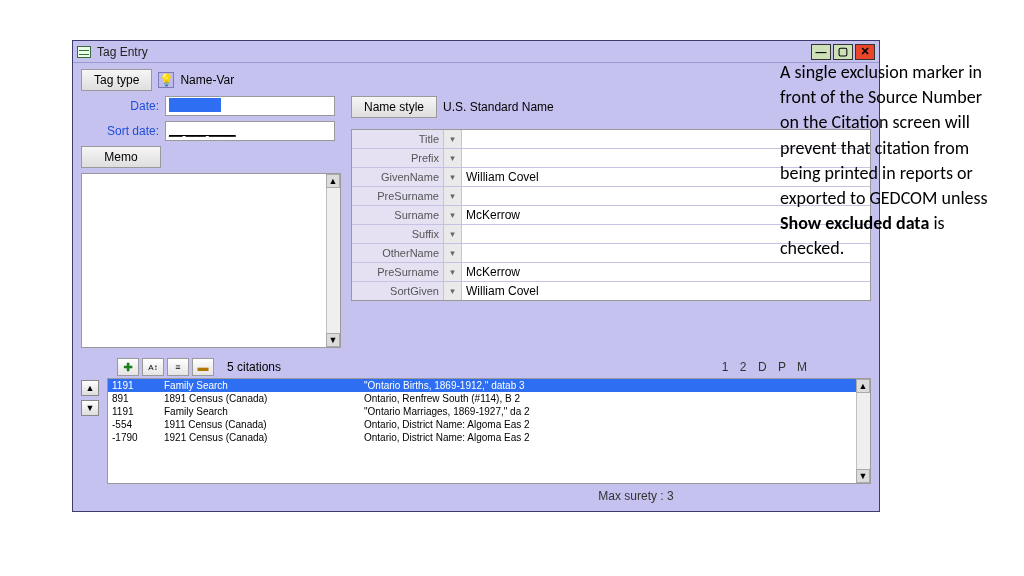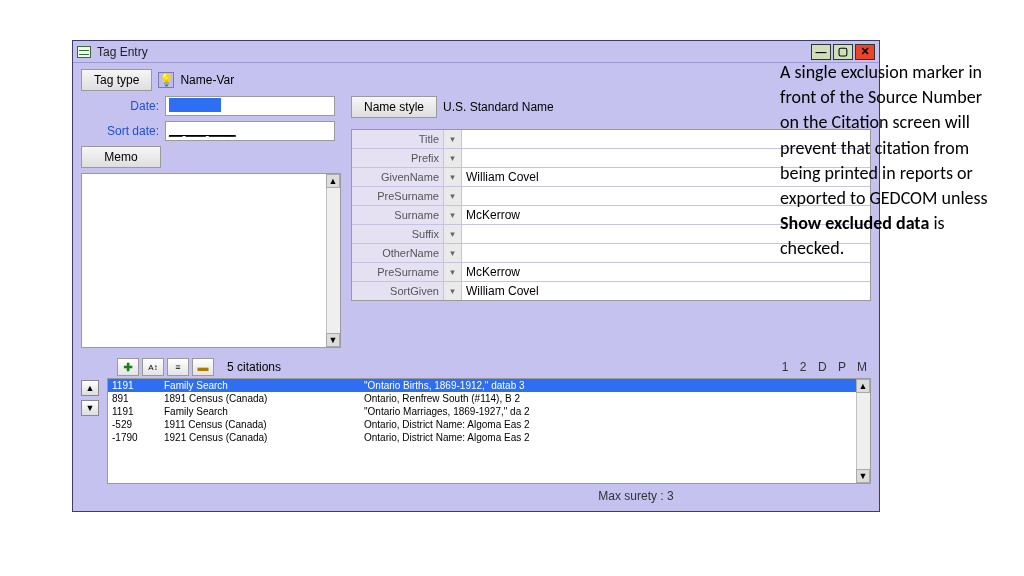--- a/index.html
+++ b/index.html
@@ -32,21 +32,21 @@
   .ng-row { display:flex; border-bottom:1px solid #c6c2e4; }
   .ng-row:last-child{ border-bottom:none; }
   .ng-label { width:92px; text-align:right; padding:3px 4px; color:#555; background:#e5e1f3; border-right:1px solid #c6c2e4; font-size:11px; }
   .ng-dd { width:18px; background:#eaeaea; border-right:1px solid #c6c2e4; display:flex; align-items:center; justify-content:center; font-size:9px; color:#666; cursor:pointer; }
   .ng-val { flex:1; padding:2px 4px; background:#fff; }
   .ng-val input { width:100%; border:none; font-size:12px; outline:none; }
   .cit-bar { display:flex; align-items:center; gap:3px; margin:10px 0 2px 36px; }
   .tool { width:22px; height:18px; border:1px solid #9a9a9a; background:linear-gradient(#fff,#e4e4e4); display:flex; align-items:center; justify-content:center; font-size:11px; cursor:pointer; }
   .plus { color:#1a7f1a; font-weight:bold; } .minus{ color:#b07800; font-weight:bold; }
   .cit-count { margin-left:10px; }
-  .cit-headers { margin-left:auto; letter-spacing:4px; color:#333; }
+  .cit-headers { margin-left:auto; margin-right:60px; letter-spacing:4px; color:#333; }
   .cit-wrap { display:flex; align-items:flex-start; }
   .spin { width:20px; display:flex; flex-direction:column; gap:4px; margin-right:6px; margin-top:2px; }
   .spinbtn { width:18px; height:16px; border:1px solid #888; background:linear-gradient(#fff,#ddd); font-size:9px; display:flex; align-items:center; justify-content:center; cursor:pointer; }
   .cit-list { flex:1; background:#fff; border:1px solid #9a9a9a; position:relative; height:106px; overflow:hidden; }
   .cit-row { display:flex; padding:1px 4px; font-size:10px; white-space:nowrap; }
   .cit-row.sel { background:#2d6ef2; color:#fff; }
   .c-num { width:52px; }
   .c-src { width:200px; overflow:hidden; text-overflow:ellipsis; }
   .c-det { flex:1; overflow:hidden; text-overflow:ellipsis; padding-right:18px; }
   .cit-list .sbar2 { position:absolute; right:0; top:0; bottom:0; width:14px; background:#efefef; border-left:1px solid #c0c0c0; }
@@ -177,21 +177,21 @@
               <span class="c-num">891</span>
               <span class="c-src">1891 Census (Canada)</span>
               <span class="c-det">Ontario, Renfrew South (#114), B 2</span>
             </div>
           <div class="cit-row">
               <span class="c-num">1191</span>
               <span class="c-src">Family Search</span>
               <span class="c-det">"Ontario Marriages, 1869-1927," da 2</span>
             </div>
           <div class="cit-row">
-              <span class="c-num">-529</span>
+              <span class="c-num">-554</span>
               <span class="c-src">1911 Census (Canada)</span>
               <span class="c-det">Ontario, District Name: Algoma Eas 2</span>
             </div>
           <div class="cit-row">
               <span class="c-num">-1790</span>
               <span class="c-src">1921 Census (Canada)</span>
               <span class="c-det">Ontario, District Name: Algoma Eas 2</span>
             </div>
           <div class="sbar2"></div>
           <div class="sup">▲</div>

